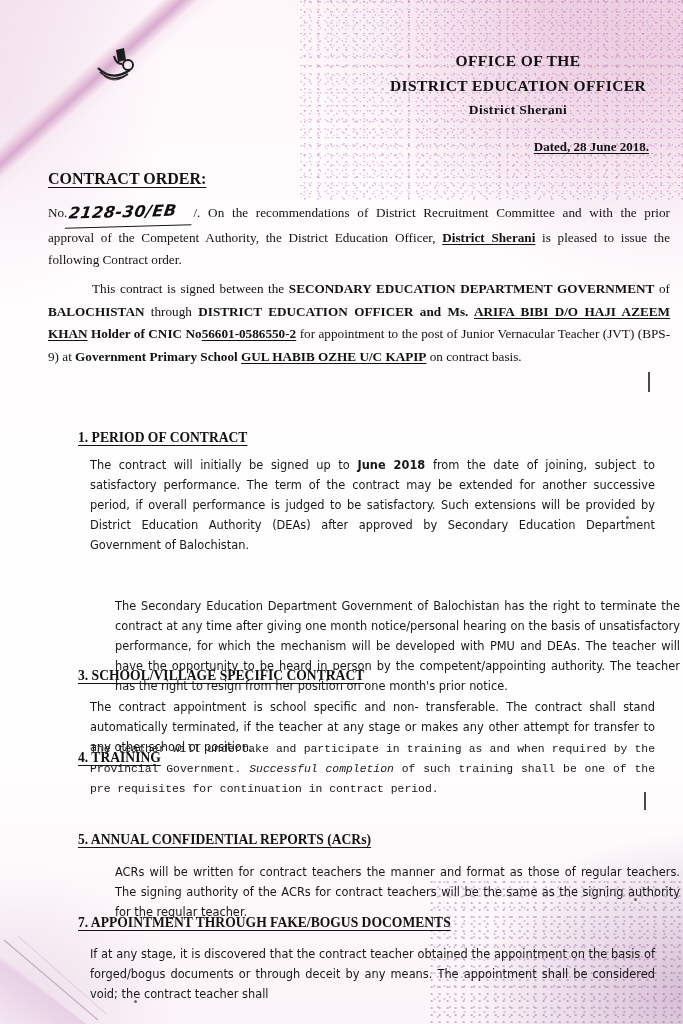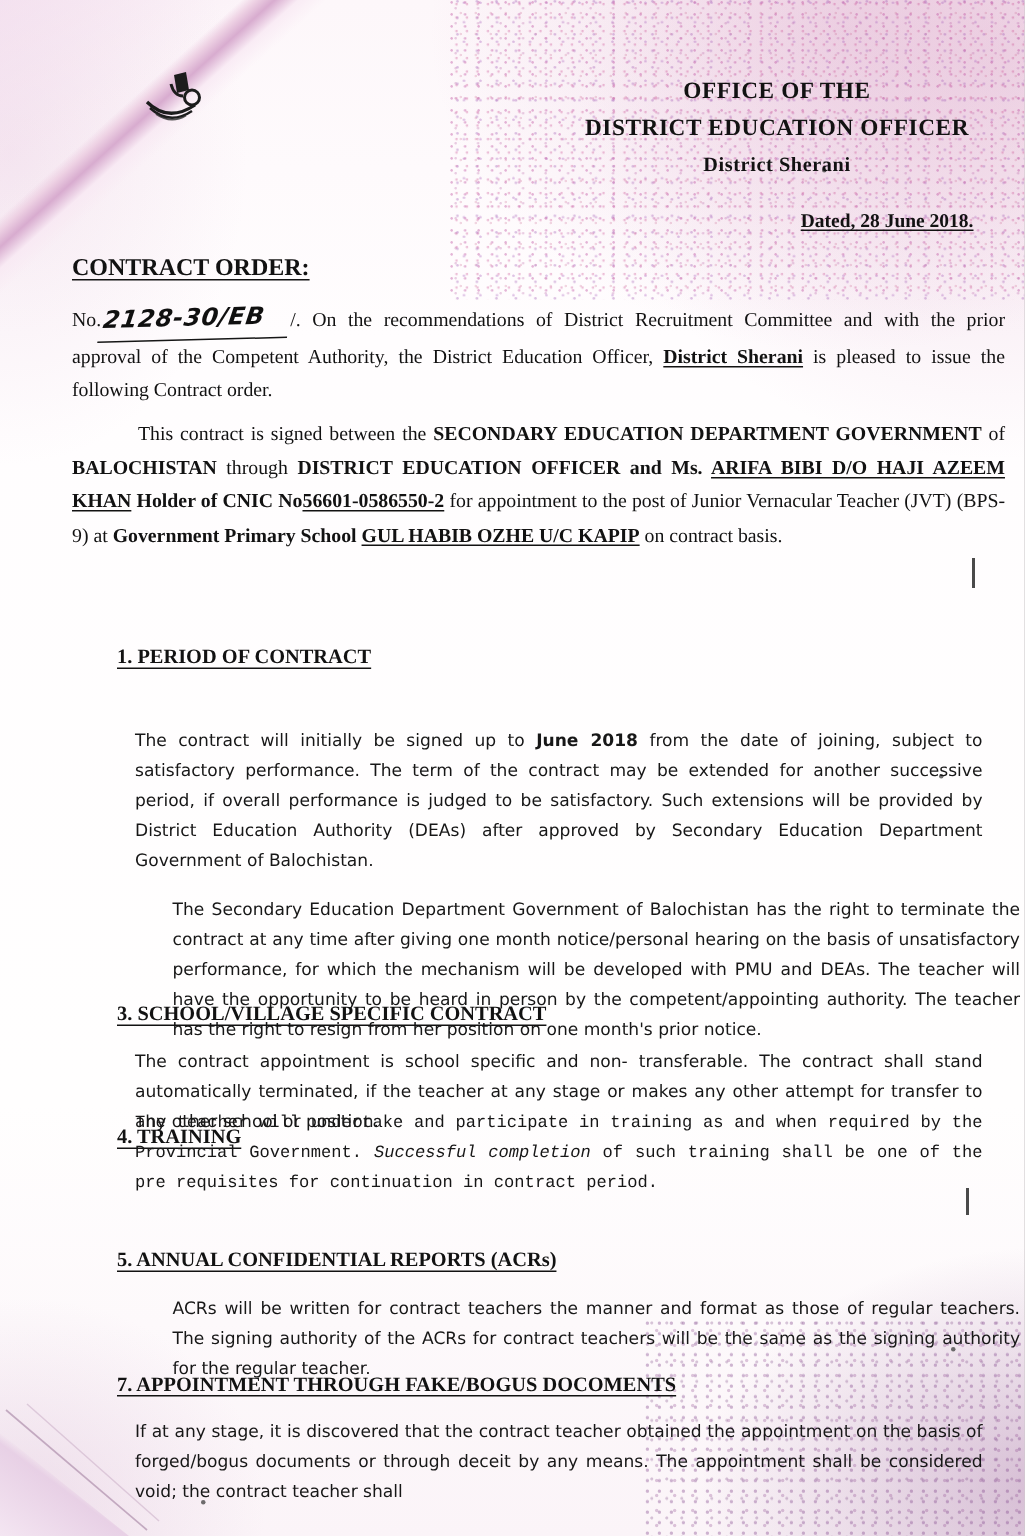--- a/index.html
+++ b/index.html
@@ -212,21 +212,21 @@
     width: 565px;
     font-family: "DejaVu Sans", sans-serif;
     font-size: 11.4px;
     line-height: 1.76;
     text-align: justify;
     color: #1b1b1b;
   }
   .sec-body .b { font-weight: bold; }
   .sec-body .it { font-style: italic; }
 
-  .h1 { top: 430px; }  .t1 { top: 455px; margin-top: 28px; }
+  .h1 { top: 430px; }  .t1 { top: 455px; }
   .h2 { top: 537px; }  .t2 { top: 596px; margin-left: 25px; }
   .h3 { top: 668px; }  .t3 { top: 697px; }
   .h4 { top: 750px; }  .t4 { top: 739px; font-family: Liberation Mono, monospace; }
   .h5 { top: 832px; }  .t5 { top: 862px; margin-left: 25px; }
   .h6 { top: 915px; }  .t6 { top: 944px; }
 
   
   .content { filter: contrast(1.04); }
 </style>
 </head>

